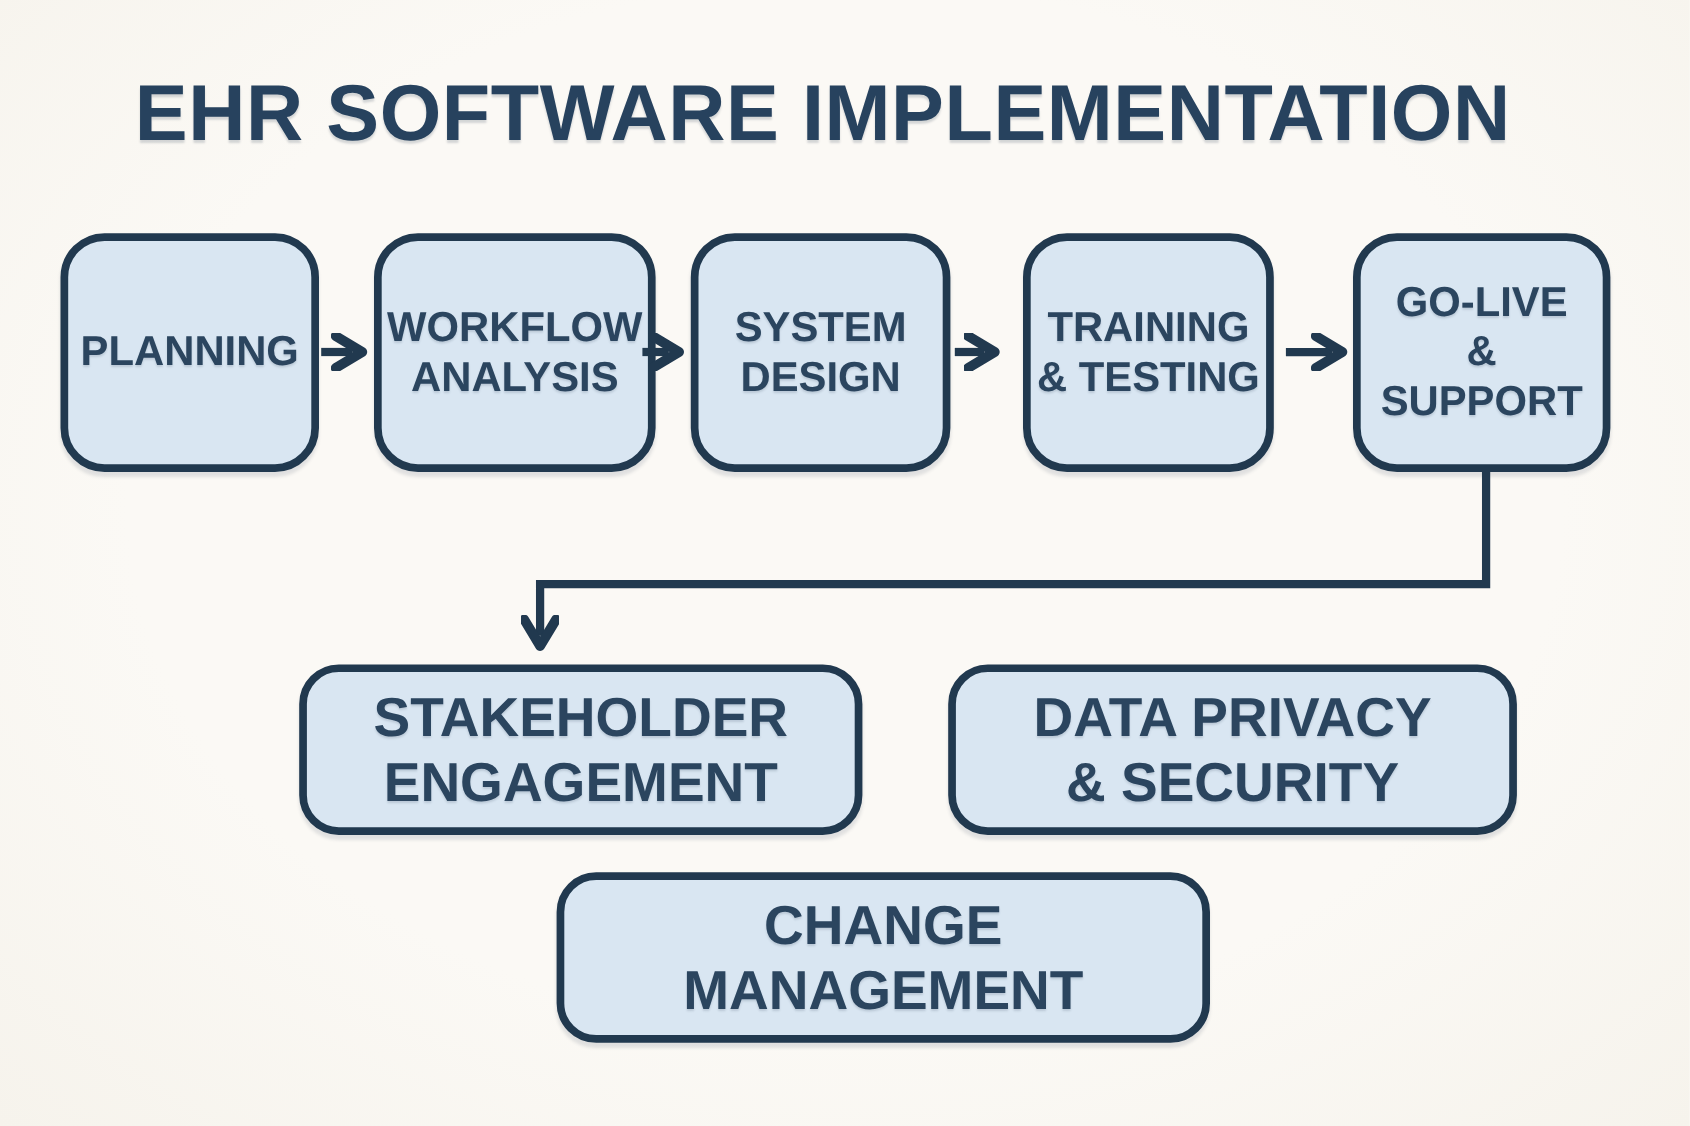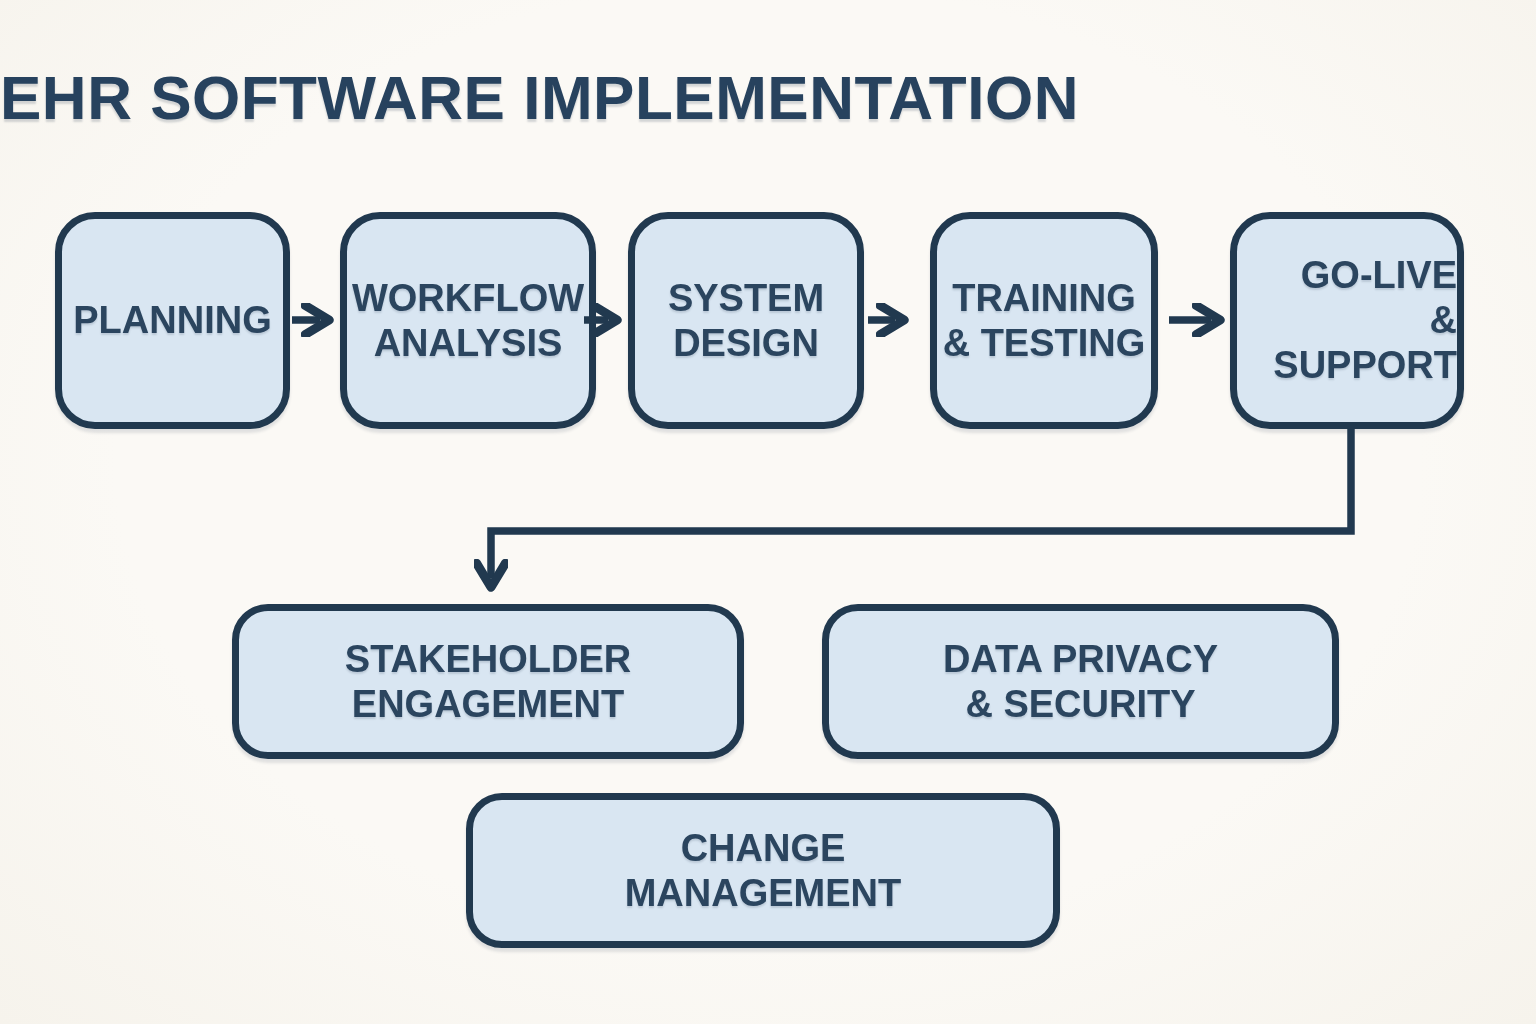--- a/index.html
+++ b/index.html
@@ -15,21 +15,22 @@
     position: relative;
     width: 1536px;
     height: 1024px;
     background: radial-gradient(ellipse at 50% 45%, #fbf9f5 60%, #f6f3ec 100%);
   }
   .title {
     position: absolute;
     top: 62px;
     left: 0;
     width: 1496px;
-    font-size: 62px;
+    text-align: center;
+    font-size: 72px;
     font-weight: 700;
     font-stretch: condensed;
     letter-spacing: 0.5px;
     color: #27425e;
     text-shadow: 0 3px 2px rgba(32, 52, 72, 0.18);
     white-space: nowrap;
   }
   .node {
     position: absolute;
     box-sizing: border-box;
@@ -49,27 +50,28 @@
   }
   .node.flow {
     top: 212px;
     height: 217px;
     border-radius: 40px;
     font-size: 38px;
   }
   .node.wide {
     height: 155px;
     border-radius: 36px;
-    font-size: 38px;
+    font-size: 50px;
+    margin-left: 40px;
   }
   #node-planning   { left: 55px;   width: 235px; text-align: right; }
   #node-workflow   { left: 340px;  width: 256px; }
   #node-system     { left: 628px;  width: 236px; }
   #node-training   { left: 930px;  width: 228px; }
-  #node-golive     { left: 1230px; width: 234px; text-align: right; }
+  #node-golive     { left: 1230px; width: 234px; }
   #node-stakeholder { top: 604px; left: 232px; width: 512px; }
   #node-privacy     { top: 604px; left: 822px; width: 517px; }
   #node-change      { top: 793px; left: 466px; width: 594px; }
   .arrow-layer {
     position: absolute;
     top: 0;
     left: 0;
     width: 1536px;
     height: 1024px;
     pointer-events: none;

